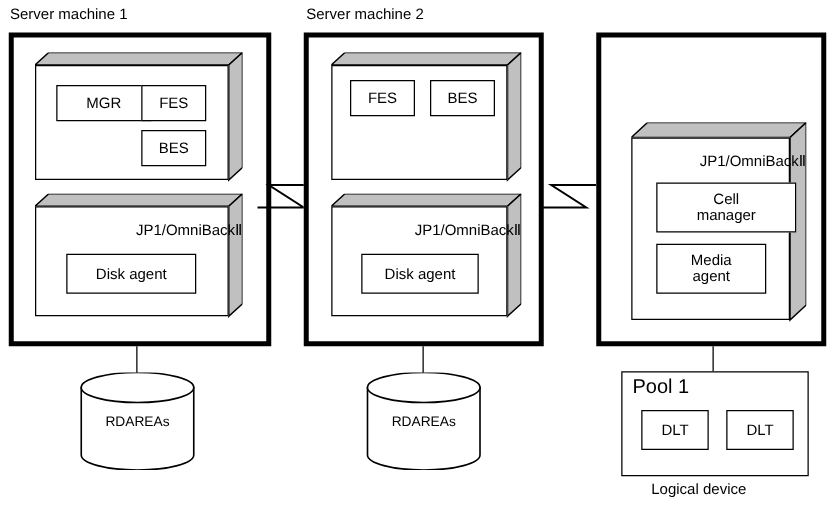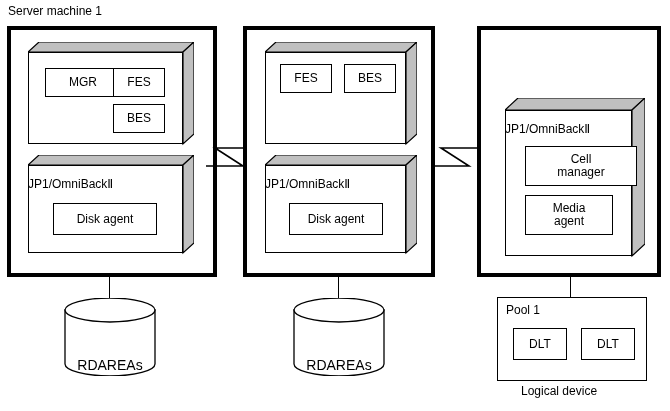--- a/index.html
+++ b/index.html
@@ -23,48 +23,48 @@
 
   
   .box3d{position:absolute;}
   .box3d .top{
     position:absolute;left:0;top:0;width:100%;height:100%;
   }
   .box3d .front{
     position:absolute;background:#fff;border:1.5px solid #000;box-sizing:border-box;
   }
   .box3d .lbl{
-    position:absolute;left:0;width:100%;text-align:left;
+    position:absolute;left:0;width:100%;text-align:right;
     font-size:12px;line-height:14px;white-space:nowrap;color:#000;
   }
 
   
   .chip{
     position:absolute;background:#fff;border:1.2px solid #000;box-sizing:border-box;
     display:flex;align-items:center;justify-content:center;text-align:center;
     font-size:12px;line-height:13px;color:#000;
   }
 
   
   .plainbox{
     position:absolute;background:#fff;border:1.2px solid #000;box-sizing:border-box;
   }
   .plainbox .ttl{
-    position:absolute;left:8px;top:5px;font-size:12px;line-height:14px;color:#000;
+    position:absolute;left:8px;top:5px;font-size:16px;line-height:14px;color:#000;
     white-space:nowrap;
   }
 
   
   .cyl{position:absolute;}
   .cyl .cap{
     position:absolute;left:0;top:0;width:100%;height:100%;
   }
   .cyl .txt{
     position:absolute;left:0;width:100%;text-align:center;
-    font-size:14px;line-height:13px;color:#000;white-space:nowrap;margin-top:27px;
+    font-size:11px;line-height:13px;color:#000;white-space:nowrap;
   }
 
   
   .conn{position:absolute;}
   .vline{position:absolute;background:#000;width:1.4px;}
 </style>
 </head>
 <body>
 
 <div class="stage">
@@ -101,20 +101,21 @@
       <path d="M2,12 L2,66 A45,12 0 0 0 92,66 L92,12 Z" fill="#fff" stroke="#000" stroke-width="1.3"></path>
       <ellipse cx="47" cy="12" rx="45" ry="12" fill="#fff" stroke="#000" stroke-width="1.3"></ellipse>
     </svg>
     <div class="txt" style="top:34px;">RDAREAs</div>
   </div>
 
   <svg class="conn" style="left:205px;top:144px;width:48px;height:34px;" viewBox="0 0 48 34">
     <polyline points="1,22 38,22 10,4 46,4" fill="none" stroke="#000" stroke-width="1.6"></polyline>
   </svg>
 
+  <div class="caption" style="left:245px;top:4px;">Server machine 2</div>
 
   <div class="machine" style="left:243px;top:26px;width:192px;height:251px;"></div>
 
   <div class="box3d" style="left:265px;top:42px;width:152px;height:104px;">
     <svg class="top" viewBox="0 0 152 104" preserveAspectRatio="none">
       <polygon points="0,10 11,0 152,0 141,10" fill="#c0c0c0" stroke="#000" stroke-width="1.2"></polygon>
       <polygon points="141,10 152,0 152,92 141,102" fill="#c0c0c0" stroke="#000" stroke-width="1.2"></polygon>
     </svg>
     <div class="front" style="left:0;top:10px;width:141px;height:92px;"></div>
     <div class="chip" style="left:15px;top:22px;width:52px;height:29px;">FES</div>

